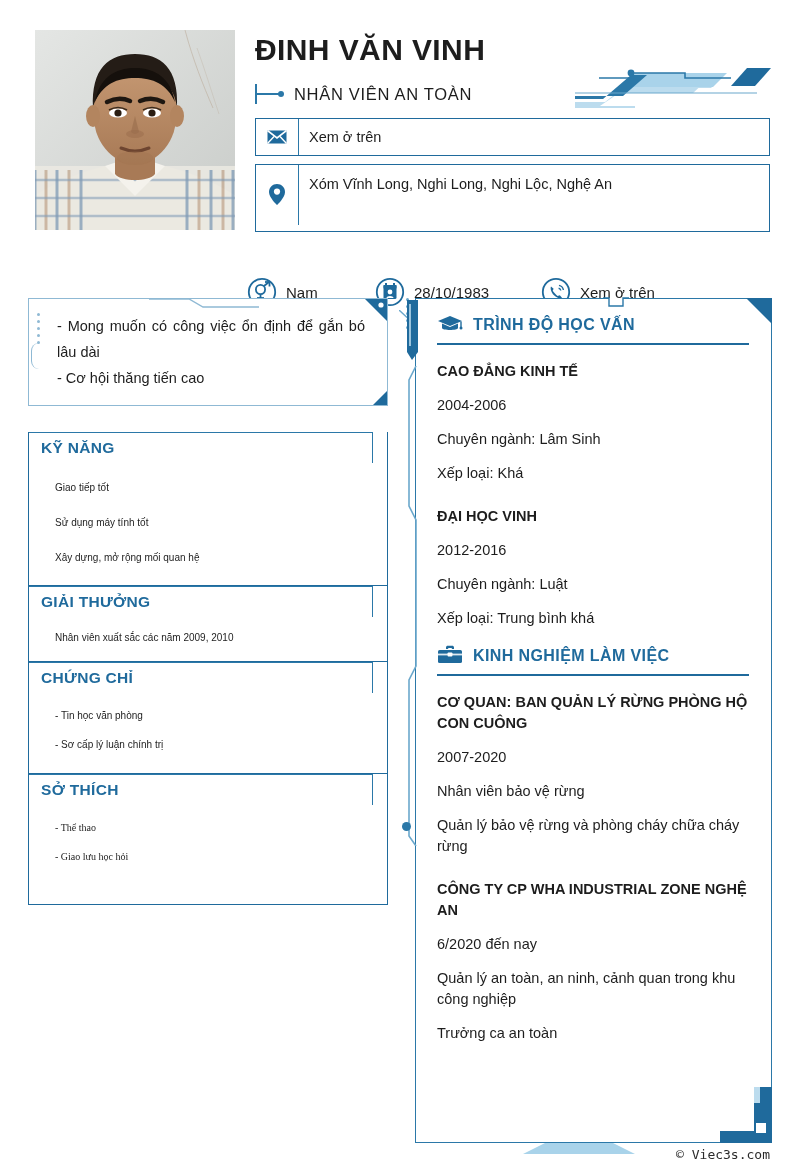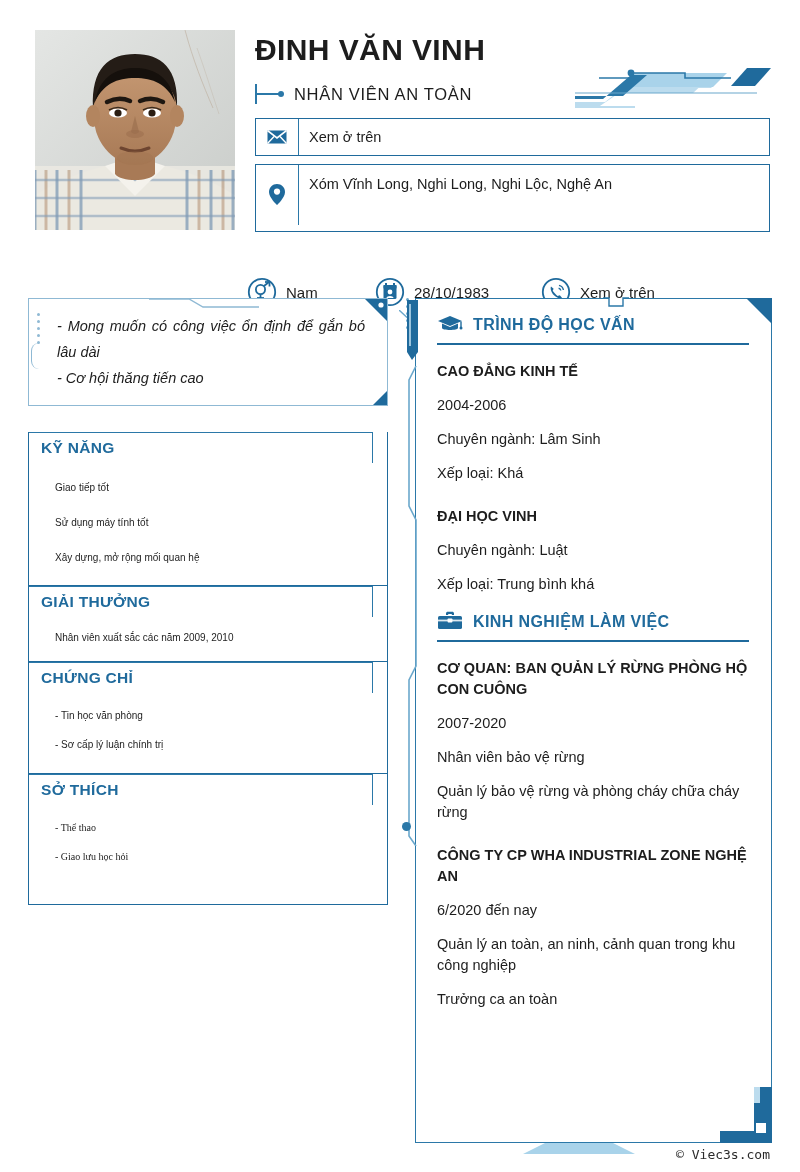--- a/index.html
+++ b/index.html
@@ -50,21 +50,21 @@
   .mini{position:absolute;top:0;display:flex;align-items:center;}
   .mini .ring{width:30px;height:30px;flex:none;}
   .mini .mtxt{font-size:15px;margin-left:9px;color:#1d1d1d;white-space:nowrap;}
   .mini .uline{position:absolute;left:24px;top:33px;height:14px;}
 
   
   .leftcol{position:absolute;left:28px;top:298px;width:360px;}
 
   .objective{
     position:relative;border:1px solid #8fb9d4;background:#fff;
-    padding:14px 22px 14px 28px;box-sizing:border-box;width:360px;min-height:104px;font-style:italic;
+    padding:14px 22px 14px 28px;box-sizing:border-box;width:360px;min-height:104px;
   }
   .obj-line{font-size:14.5px;line-height:26px;color:#1d1d1d;text-align:justify;}
   .obj-dots{position:absolute;left:8px;top:14px;width:3px;}
   .obj-dots i{display:block;width:3px;height:3px;background:#8fb9d4;margin-bottom:4px;border-radius:50%;}
   .obj-brace{position:absolute;left:2px;top:44px;width:10px;height:26px;
     border-left:1.5px solid #8fb9d4;border-top-left-radius:8px;border-bottom-left-radius:8px;}
   .obj-topnotch{position:absolute;left:120px;top:-1px;width:110px;height:10px;}
   .obj-tr{position:absolute;right:0;top:0;width:22px;height:22px;}
   .obj-br{position:absolute;right:0;bottom:0;width:14px;height:14px;}
 
@@ -419,20 +419,21 @@
 
       <div class="rblock">
         <div class="rtitle">CAO ĐẲNG KINH TẾ</div>
         <div class="rline">2004-2006</div>
         <div class="rline">Chuyên ngành: Lâm Sinh</div>
         <div class="rline">Xếp loại: Khá</div>
       </div>
       <div class="rgap"></div>
       <div class="rblock">
         <div class="rtitle">ĐẠI HỌC VINH</div>
+        <div class="rline">2012-2016</div>
         <div class="rline">Chuyên ngành: Luật</div>
         <div class="rline">Xếp loại: Trung bình khá</div>
       </div>
 
       <div class="rhead" style="margin-top:16px;">
         <span class="hico">
           <svg width="26" height="20" viewBox="0 0 26 20">
               <path d="M9 4 L9 2.4 C9 1.4 9.8 0.8 10.8 0.8 L15.2 0.8 C16.2 0.8 17 1.4 17 2.4 L17 4 L14.8 4 L14.8 3 L11.2 3 L11.2 4 Z" fill="#1f6a9c"></path>
               <rect x="1" y="5" width="24" height="13" rx="1.6" fill="#1f6a9c"></rect>
               <rect x="1" y="8.6" width="24" height="1.8" fill="#fff" opacity=".85"></rect>

